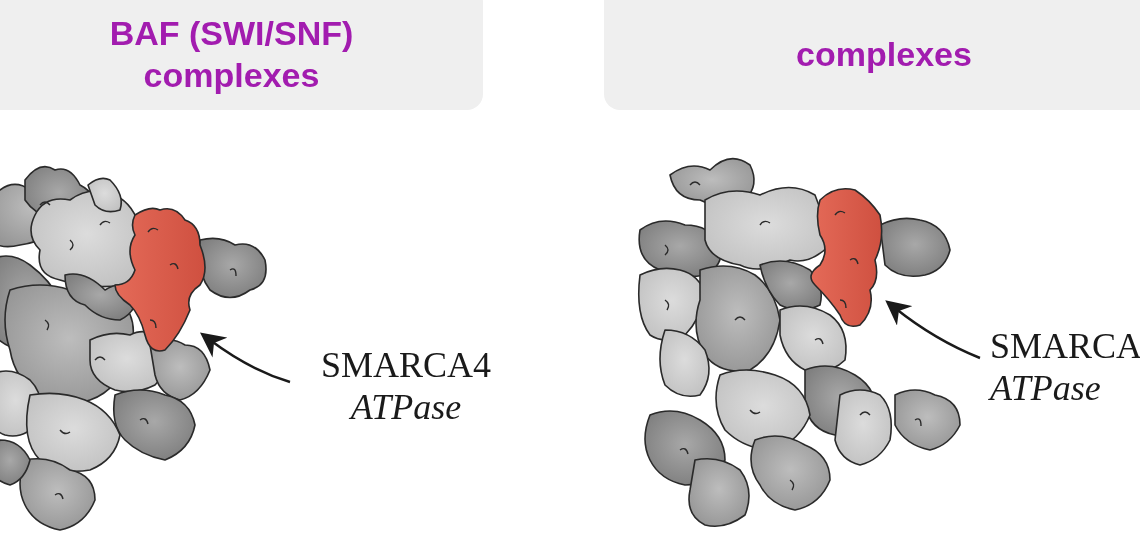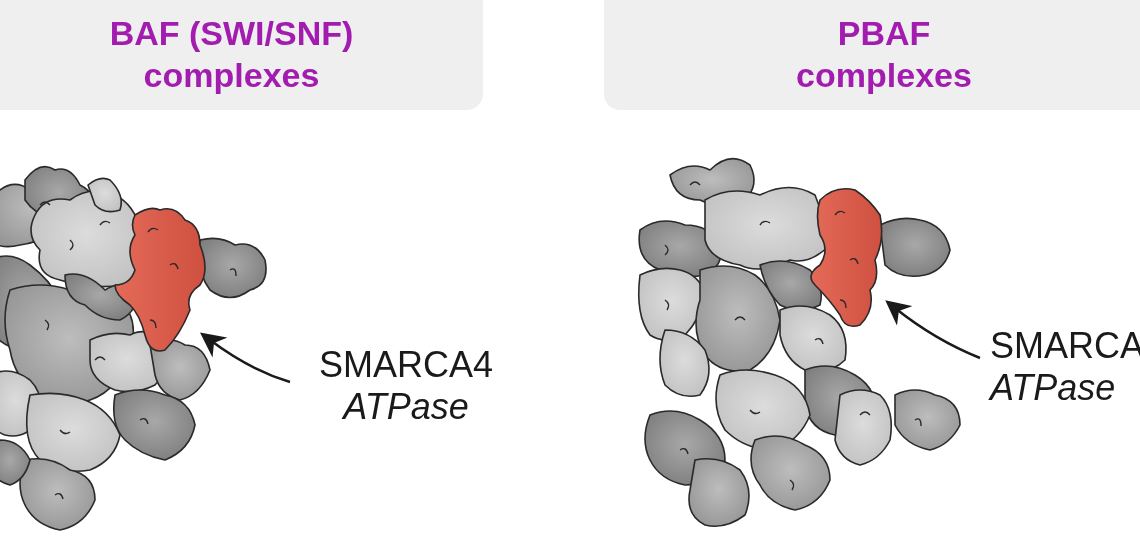--- a/index.html
+++ b/index.html
@@ -4,35 +4,34 @@
   <style>
     html, body { margin:0; padding:0; background:#ffffff; }
     body { width:1140px; height:540px; position:relative; overflow:hidden;
            font-family:"Liberation Sans", sans-serif; }
     .header-box { position:absolute; top:-14px; height:124px; background:#efefef;
                   border-radius:16px; display:flex; flex-direction:column;
                   align-items:center; justify-content:center; padding-top:12px; box-sizing:border-box; }
     .header-box .line { font-weight:bold; font-size:34px; color:#a21caf; line-height:42px; }
     #box-baf { left:-20px; width:503px; }
     #box-pbaf { left:604px; width:560px; }
-    .label { position:absolute; font-size:36px; color:#1a1a1a; text-align:center; line-height:42px; white-space:nowrap; }
+    .label { position:absolute; font-size:36px; color:#1a1a1a; text-align:center; line-height:42px; white-space:nowrap;font-family:Liberation Serif, serif; }
     .label .it { font-style:italic; display:block; }
     #label-baf { left:276px; top:344px; width:260px; }
     #label-pbaf { left:990px; top:325px; width:260px; text-align:left; }
     svg.art { position:absolute; left:0; top:0; }
   </style>
 </head>
 <body>
 
 <div class="header-box" id="box-baf">
   <span class="line">BAF (SWI/SNF)</span>
   <span class="line">complexes</span>
 </div>
 <div class="header-box" id="box-pbaf">
-  <span class="line">PBAF</span>
   <span class="line">complexes</span>
 </div>
 
 <svg class="art" width="1140" height="540" viewBox="0 0 1140 540">
   <defs>
     <radialGradient id="gd" cx="50%" cy="45%" r="60%">
         <stop offset="0" stop-color="#a8a8a8"></stop>
         <stop offset="1" stop-color="#7e7e7e"></stop>
       </radialGradient>
     <radialGradient id="gm" cx="50%" cy="45%" r="60%">

